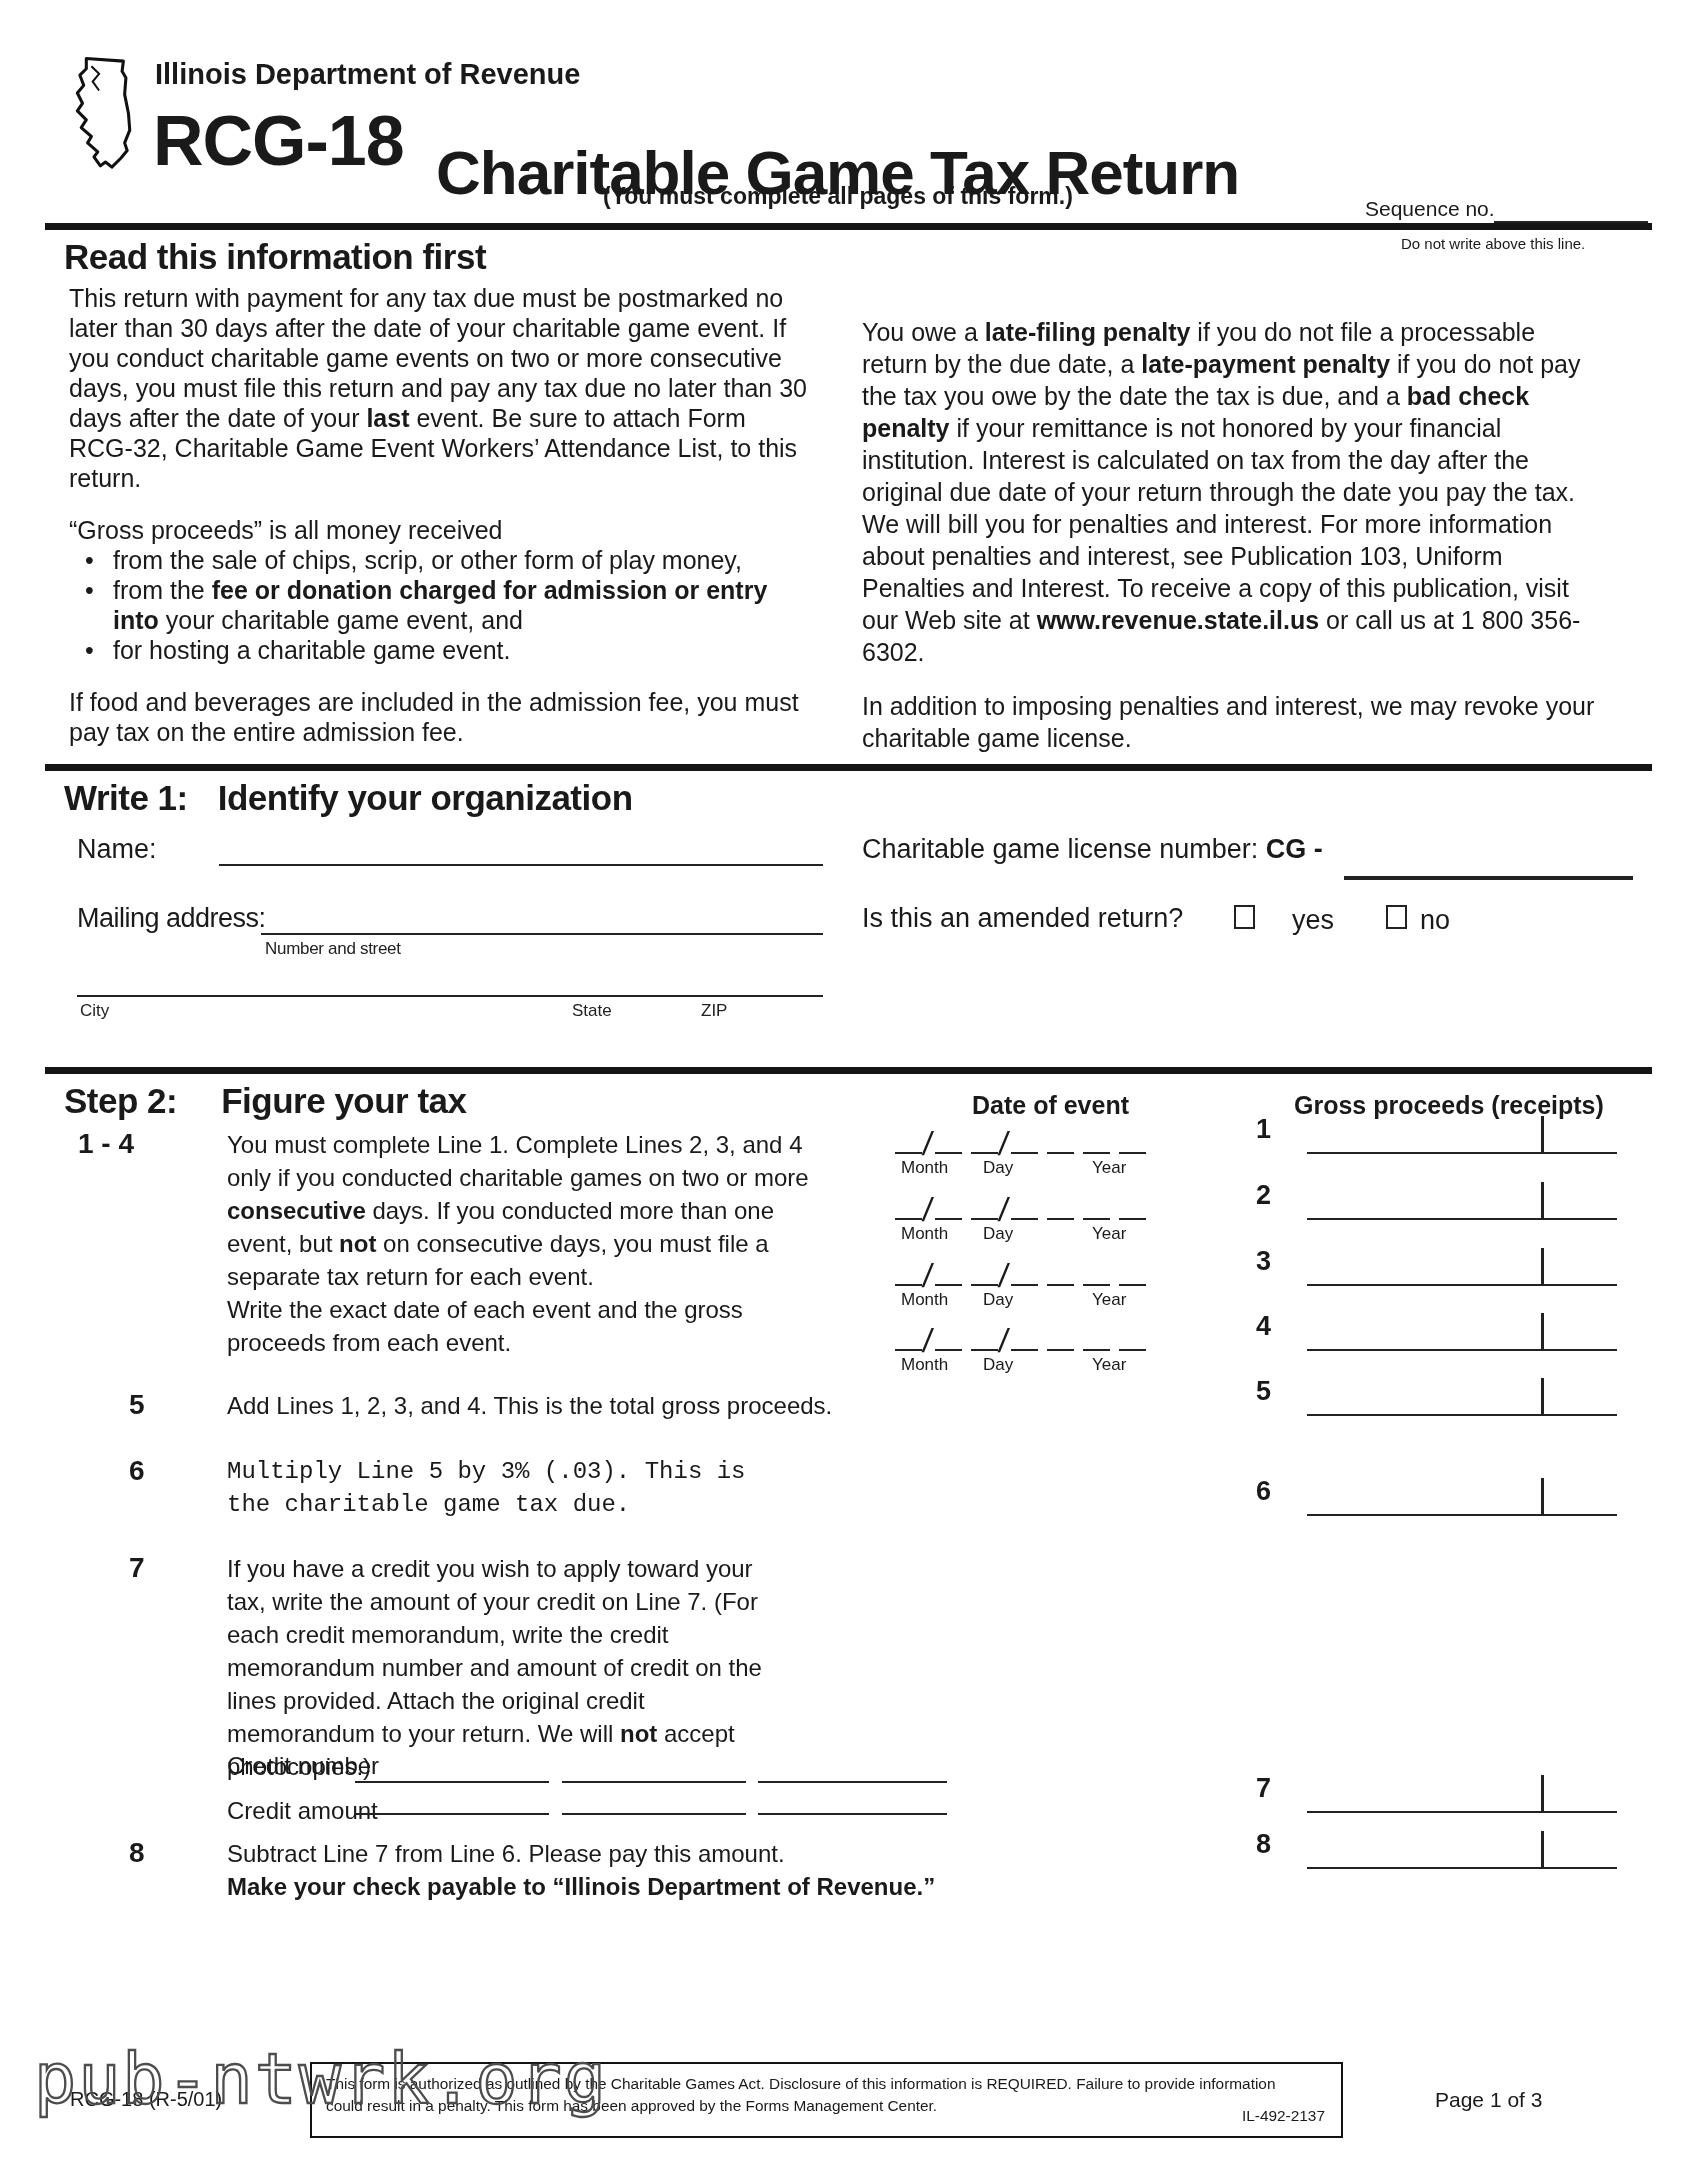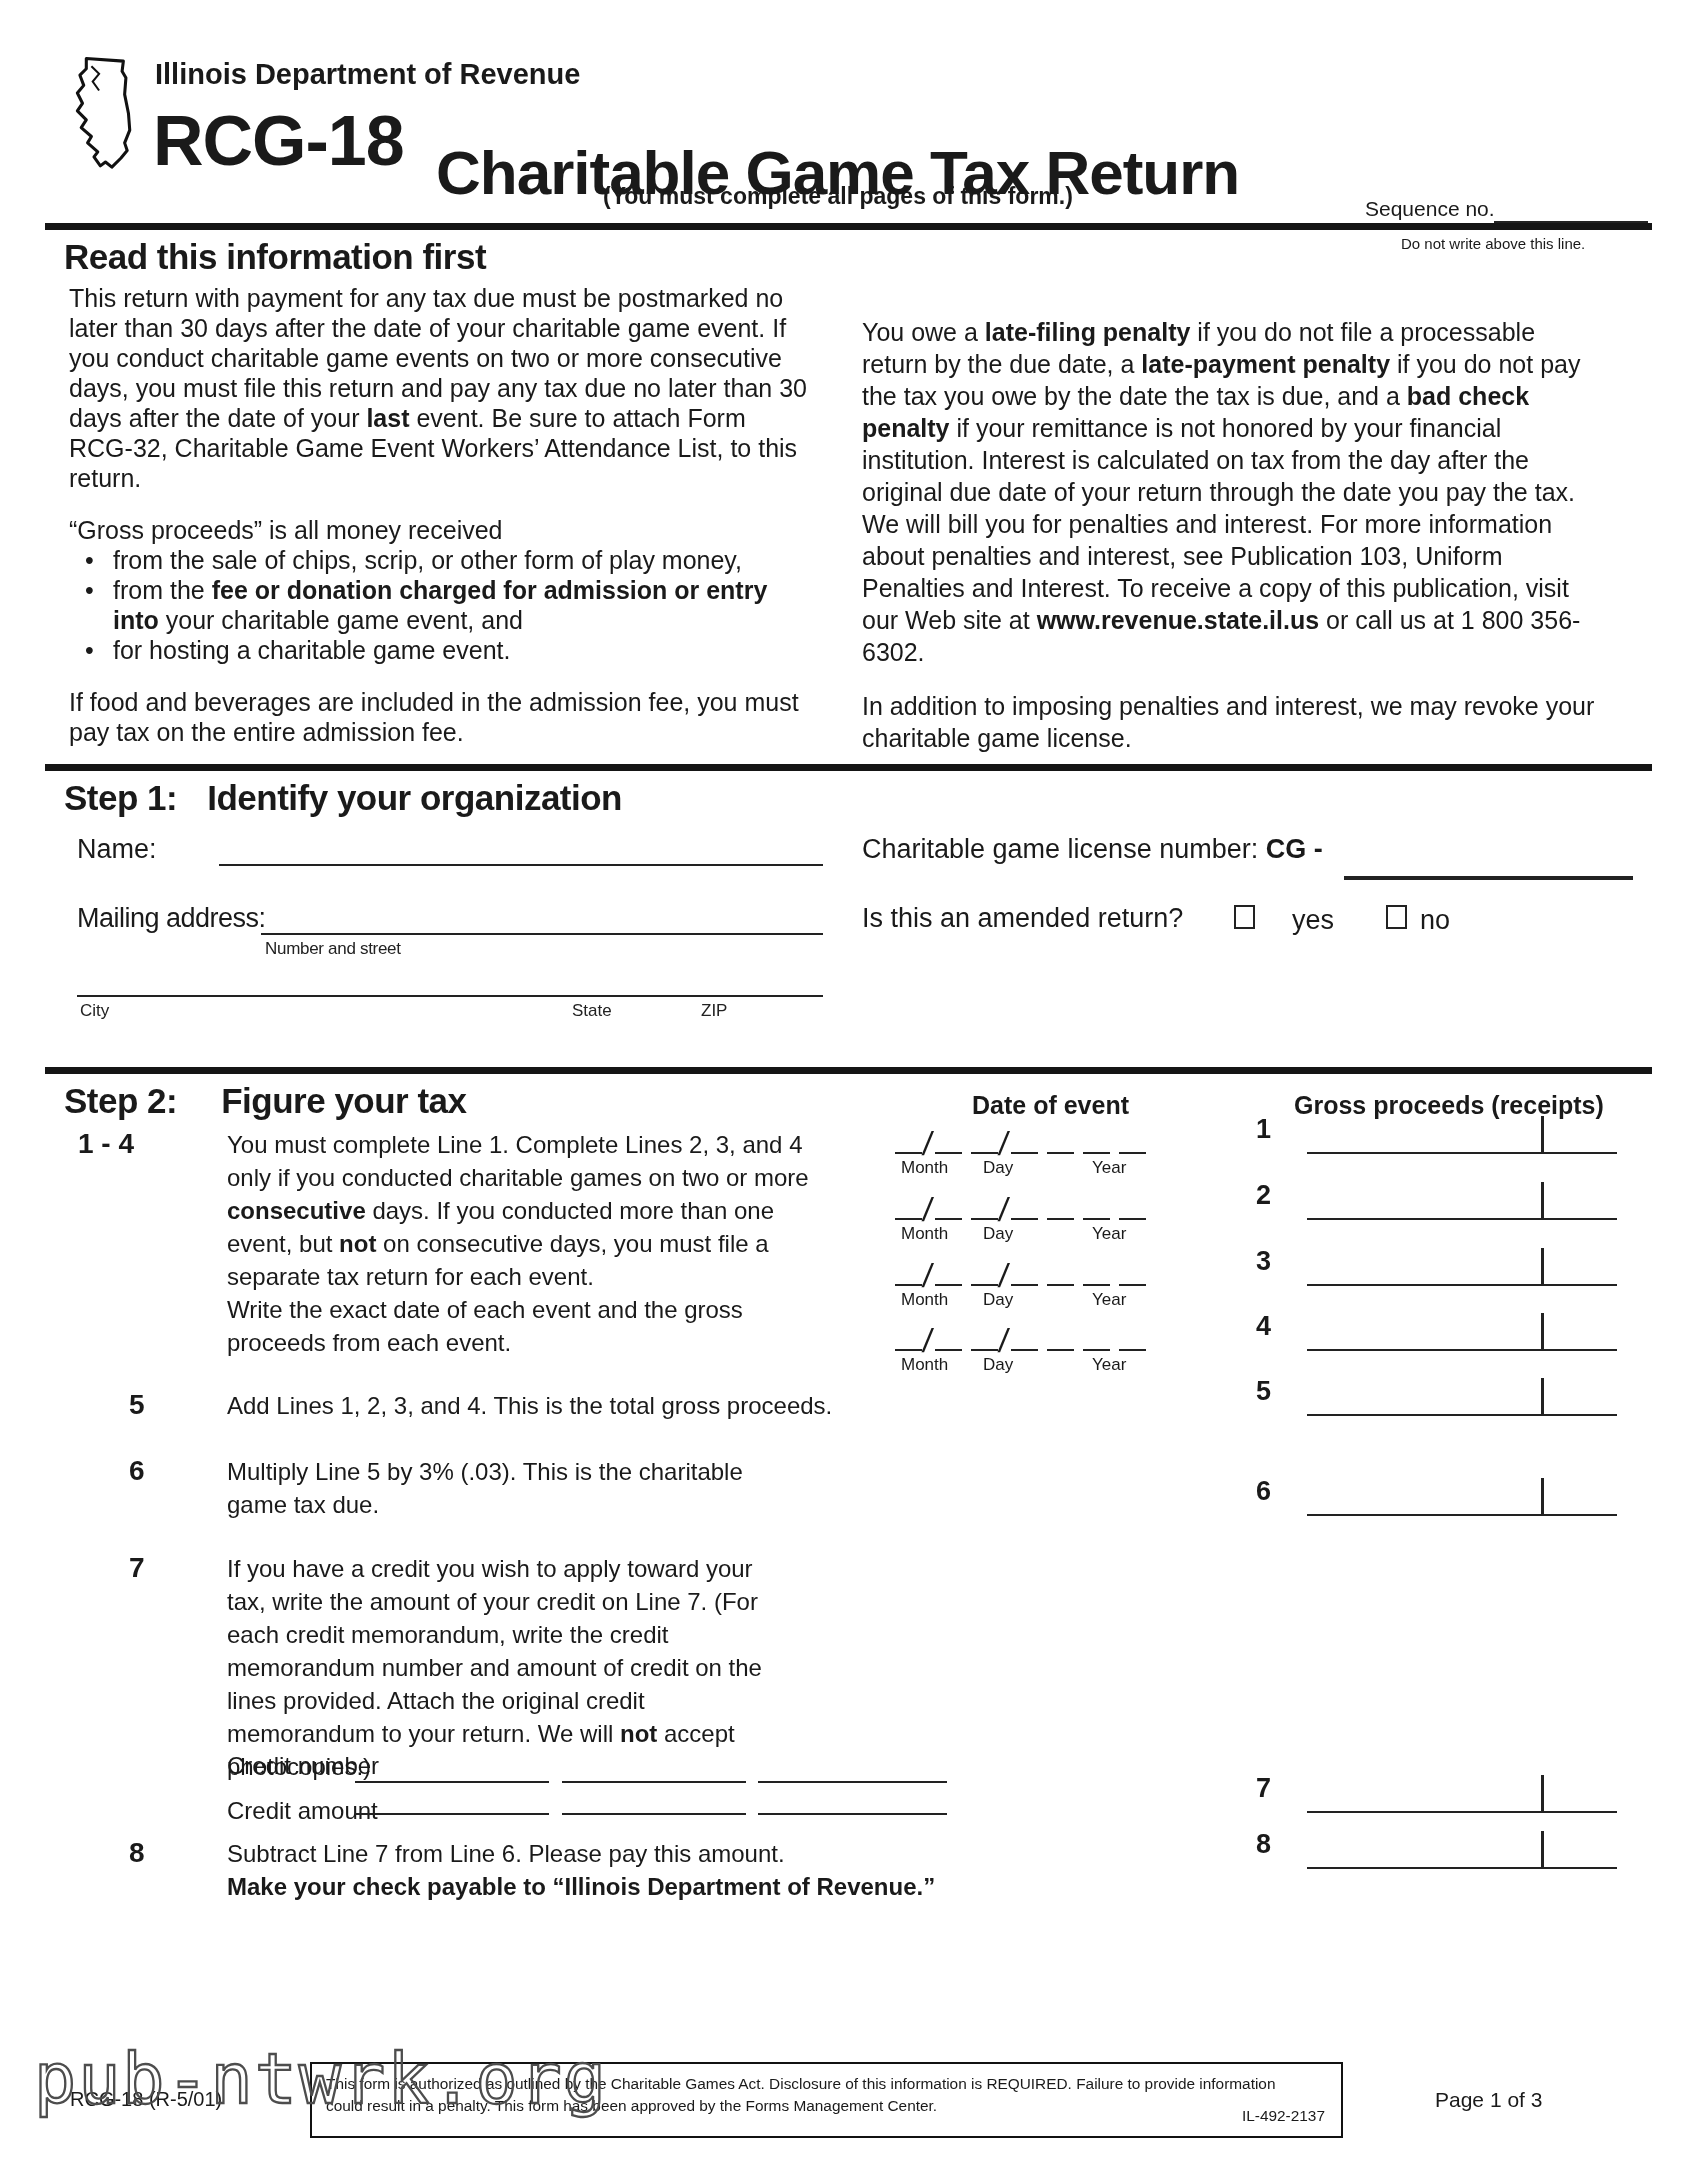--- a/index.html
+++ b/index.html
@@ -81,21 +81,21 @@
     <p><span>If food and beverages are included in the admission fee, you must pay tax on the entire admission fee.</span></p>
   </div>
 
   <div class="abs body-col" style="left:862px; top:316px; width:744px; line-height:32px;">
     <p class="first"><span>You owe a </span><span class="b">late-filing penalty</span><span> if you do not file a processable return by the due date, a </span><span class="b">late-payment penalty</span><span> if you do not pay the tax you owe by the date the tax is due, and a </span><span class="b">bad check penalty</span><span> if your remittance is not honored by your financial institution. Interest is calculated on tax from the day after the original due date of your return through the date you pay the tax. We will bill you for penalties and interest. For more information about penalties and interest, see Publication 103, Uniform Penalties and Interest. To receive a copy of this publication, visit our Web site at </span><span class="b">www.revenue.state.il.us</span><span> or call us at 1 800 356-6302.</span></p>
     <p><span>In addition to imposing penalties and interest, we may revoke your charitable game license.</span></p>
   </div>
 
   <div class="rule" style="top:764px;"></div>
   <div class="abs sec-title" style="left:64px; top:778px;">
-    <span>Step 1:</span><span style="margin-left:30px;">Identify your organization</span>
+    <span>Write 1:</span><span style="margin-left:30px;">Identify your organization</span>
   </div>
 
   <div class="abs lbl27" style="left:77px; top:834px;">Name:</div>
   <div class="uline" style="left:219px; top:864px; width:604px;"></div>
 
   <div class="abs lbl27" style="left:862px; top:834px;">
     <span>Charitable game license number:</span> <span class="b">CG -</span>
   </div>
   <div class="uline" style="left:1344px; top:876px; width:289px; height:3.5px;"></div>
 
@@ -180,21 +180,21 @@
   <div class="abs itemnum" style="left:129px; top:1389px;">5</div>
   <div class="abs s2text" style="left:227px; top:1389px; width:637px;">Add Lines 1, 2, 3, and 4. This is the total gross proceeds.</div>
   <div class="amt" style="top:1380px;">
     <span class="amt-num">5</span>
     <div class="amt-line">
         <span class="amt-bar"></span>
       </div>
   </div>
 
   <div class="abs itemnum" style="left:129px; top:1455px;">6</div>
-  <div class="abs s2text" style="left:227px; top:1455px; width:557px;">Multiply Line 5 by 3% (.03). This is the charitable game tax due.</div>
+  <div class="abs s2text" style="left:227px; top:1455px; width:557px;font-family:Liberation Mono, monospace;">Multiply Line 5 by 3% (.03). This is the charitable game tax due.</div>
   <div class="amt" style="top:1480px;">
     <span class="amt-num">6</span>
     <div class="amt-line">
         <span class="amt-bar"></span>
       </div>
   </div>
 
   <div class="abs itemnum" style="left:129px; top:1552px;">7</div>
   <div class="abs s2text" style="left:227px; top:1552px; width:562px;">
     <span>If you have a credit you wish to apply toward your tax, write the amount of your credit on Line 7. (For each credit memorandum, write the credit memorandum number and amount of credit on the lines provided. Attach the original credit memorandum to your return. We will </span><span class="b">not</span><span> accept photocopies.)</span>

